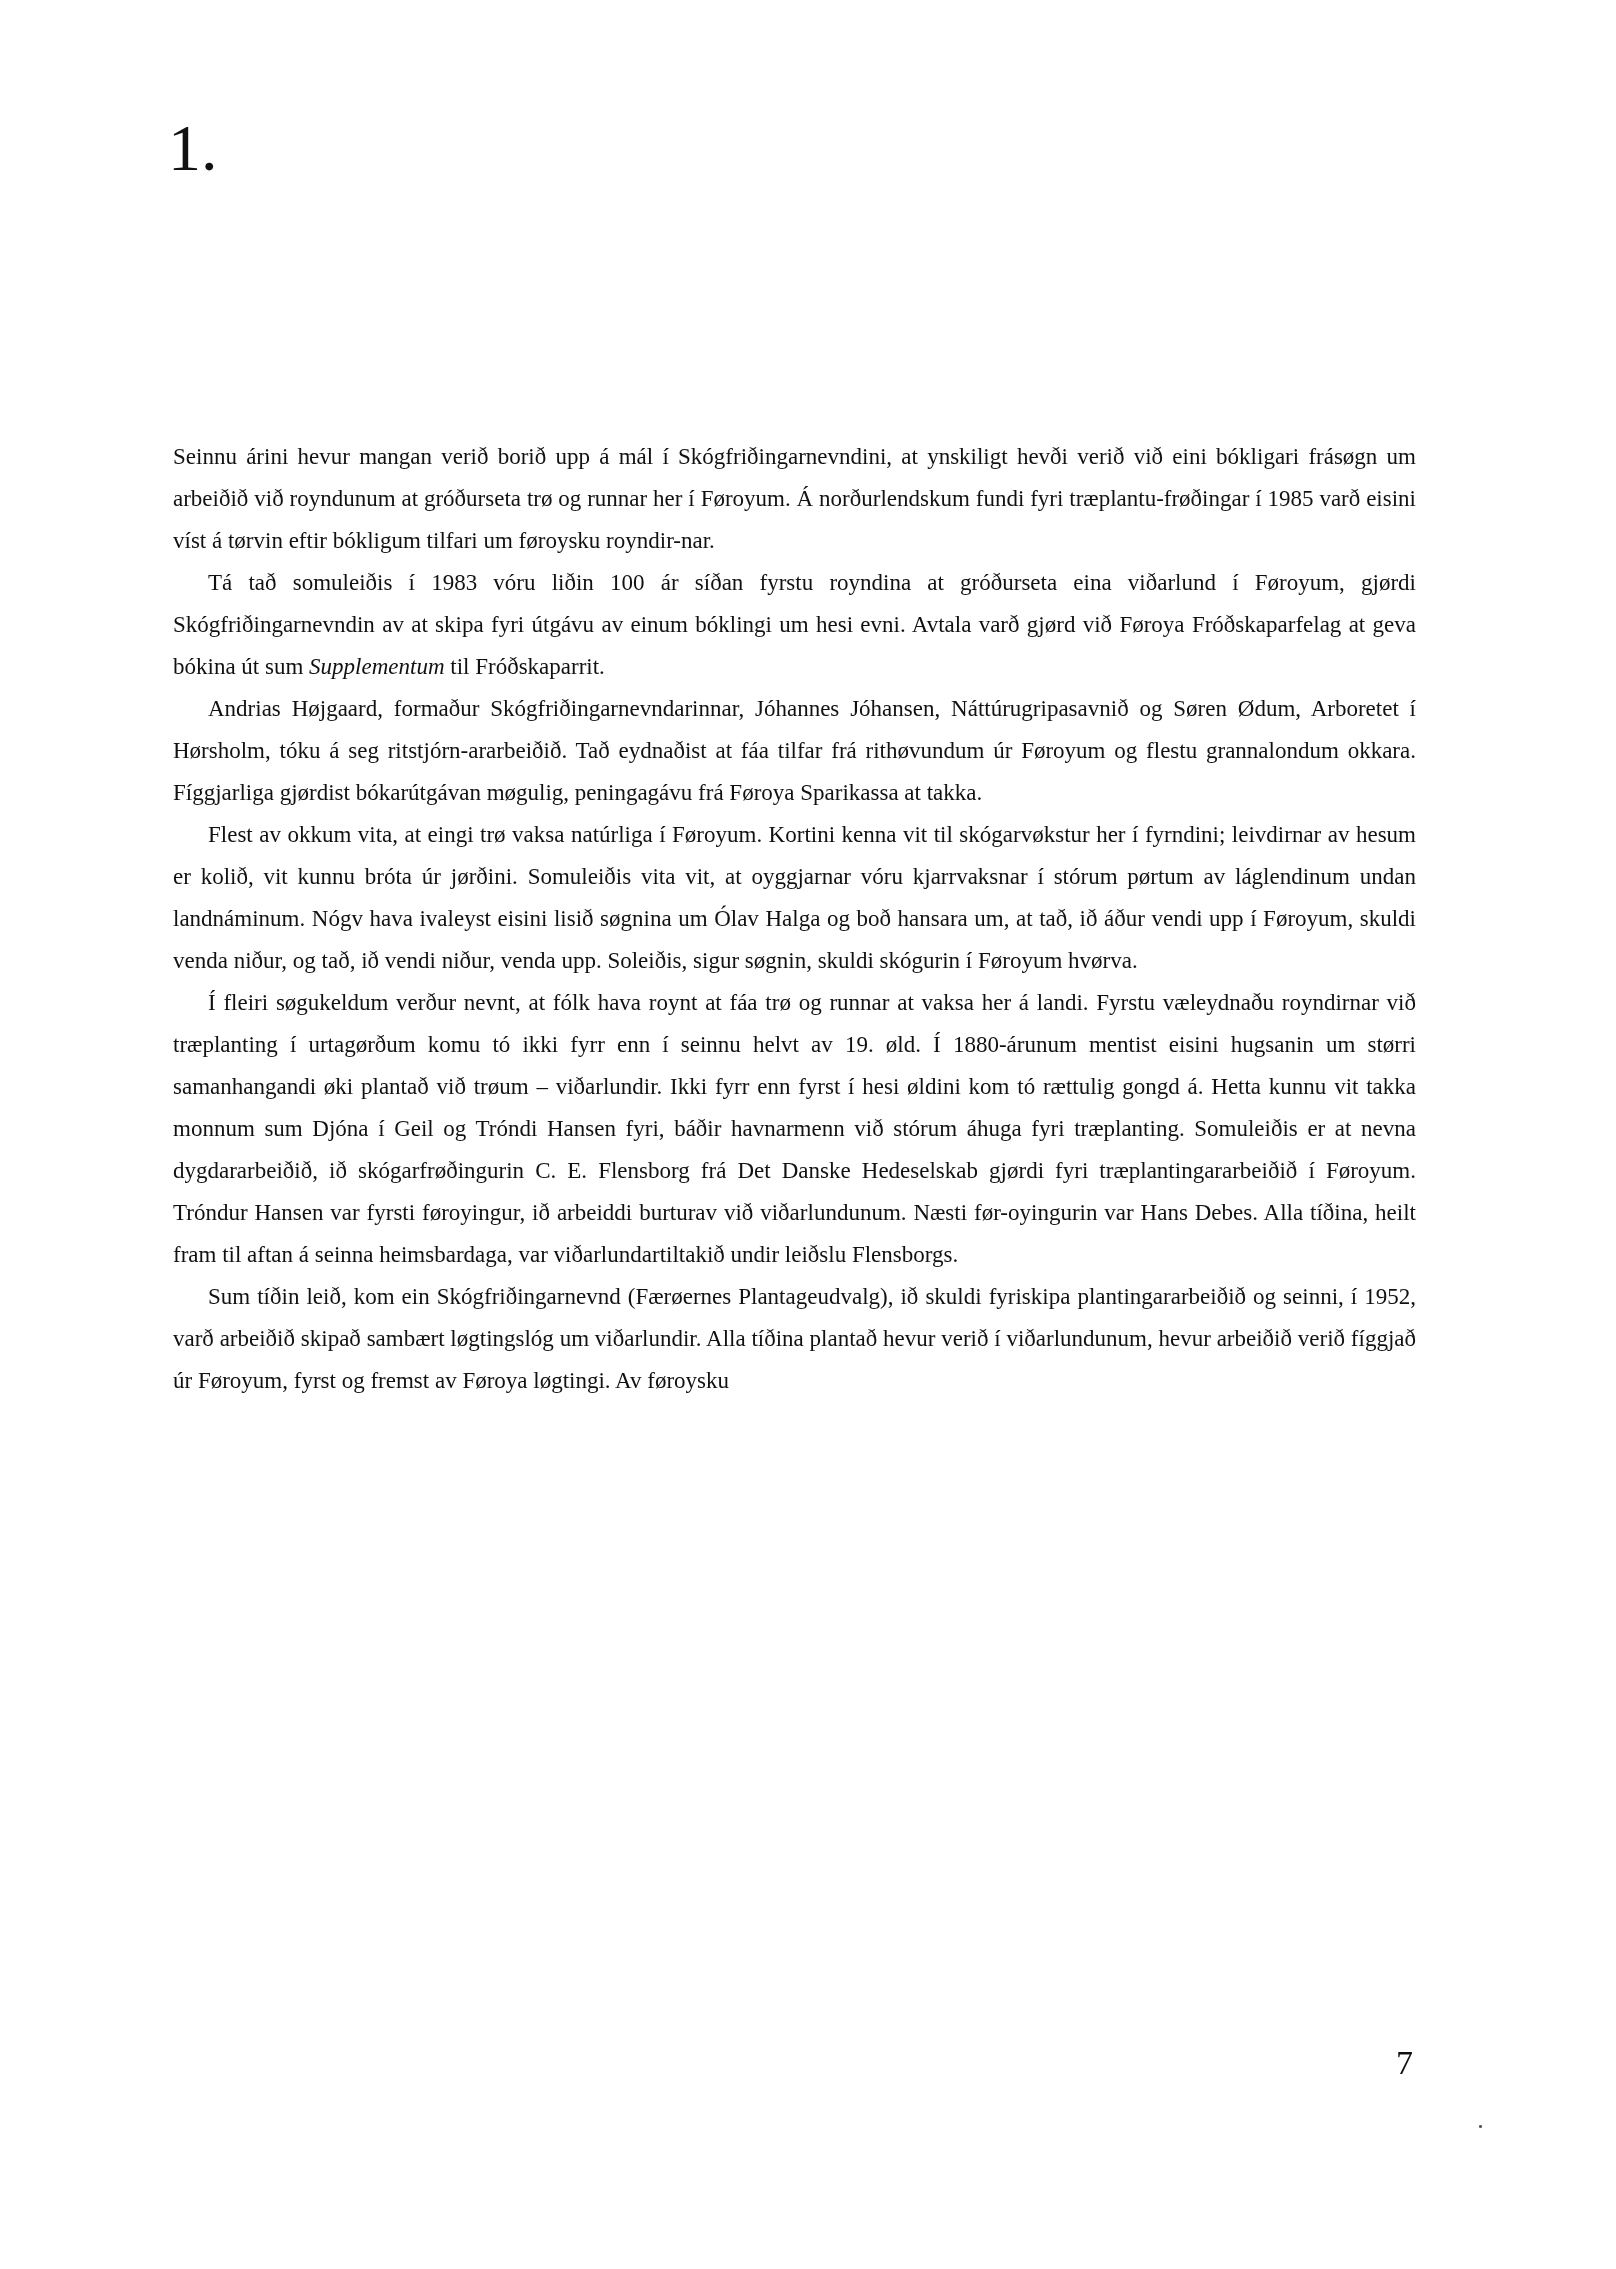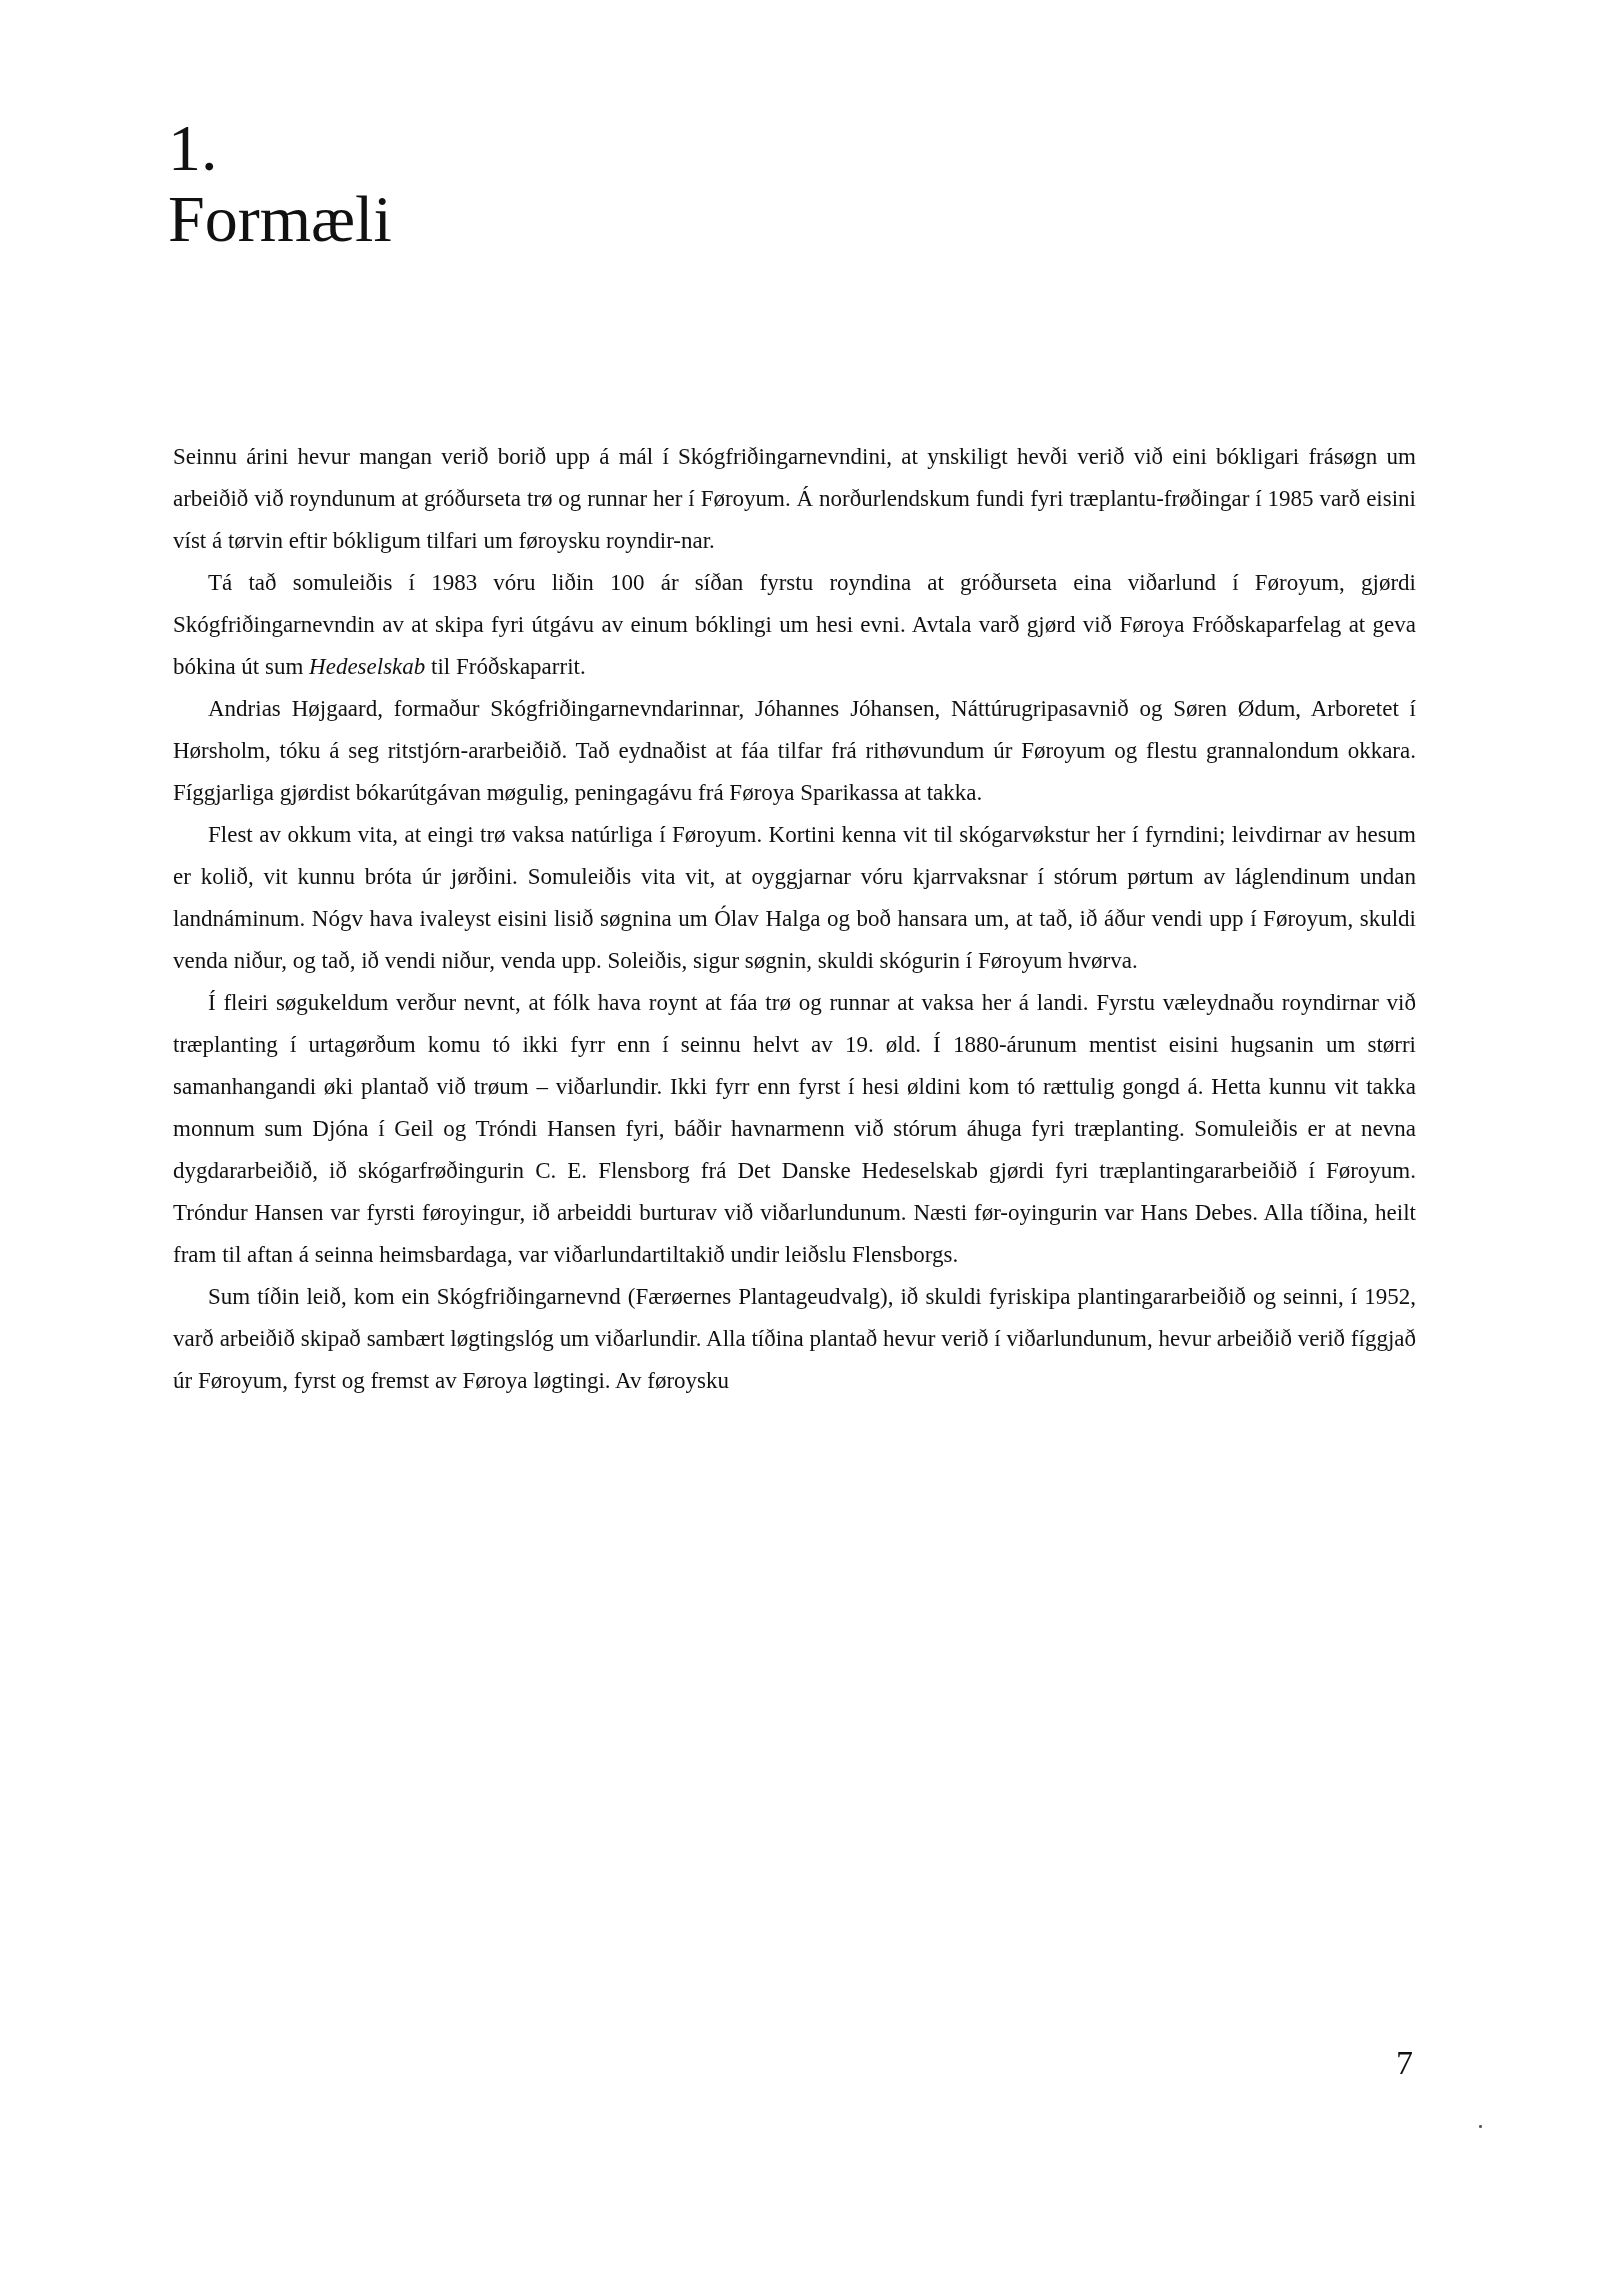--- a/index.html
+++ b/index.html
@@ -24,25 +24,24 @@
     position: absolute; left: 1396px; top: 2046px;
     font-family: "Liberation Serif", "DejaVu Serif", serif; font-size: 34px; line-height: 1; color: #111;
   }
   .speck { position: absolute; width: 2.7px; height: 2.7px; border-radius: 50%; background: #555; }
 </style>
 </head>
 <body>
 
 <div class="page">
   <h1 class="chapter-number">1.</h1>
-  <h1 class="chapter-title">Formæli</h1>
 
   <div class="body-text">
     <p>Seinnu árini hevur mangan verið borið upp á mál í Skógfriðingarnevndini, at ynskiligt hevði verið við eini bókligari frásøgn um arbeiðið við royndunum at gróðurseta trø og runnar her í Føroyum. Á norðurlendskum fundi fyri træplantu-frøðingar í 1985 varð eisini víst á tørvin eftir bókligum tilfari um føroysku royndir-nar.</p>
-    <p class="indent"><span>Tá tað somuleiðis í 1983 vóru liðin 100 ár síðan fyrstu royndina at gróðurseta eina viðarlund í Føroyum, gjørdi Skógfriðingarnevndin av at skipa fyri útgávu av einum bóklingi um hesi evni. Avtala varð gjørd við Føroya Fróðskaparfelag at geva bókina út sum </span><em>Hedeselskab</em><span> til Fróðskaparrit.</span></p>
+    <p class="indent"><span>Tá tað somuleiðis í 1983 vóru liðin 100 ár síðan fyrstu royndina at gróðurseta eina viðarlund í Føroyum, gjørdi Skógfriðingarnevndin av at skipa fyri útgávu av einum bóklingi um hesi evni. Avtala varð gjørd við Føroya Fróðskaparfelag at geva bókina út sum </span><em>Supplementum</em><span> til Fróðskaparrit.</span></p>
     <p class="indent">Andrias Højgaard, formaður Skógfriðingarnevndarinnar, Jóhannes Jóhansen, Náttúrugripasavnið og Søren Ødum, Arboretet í Hørsholm, tóku á seg ritstjórn-ararbeiðið. Tað eydnaðist at fáa tilfar frá rithøvundum úr Føroyum og flestu grannalondum okkara. Fíggjarliga gjørdist bókarútgávan møgulig, peningagávu frá Føroya Sparikassa at takka.</p>
     <p class="indent">Flest av okkum vita, at eingi trø vaksa natúrliga í Føroyum. Kortini kenna vit til skógarvøkstur her í fyrndini; leivdirnar av hesum er kolið, vit kunnu bróta úr jørðini. Somuleiðis vita vit, at oyggjarnar vóru kjarrvaksnar í stórum pørtum av láglendinum undan landnáminum. Nógv hava ivaleyst eisini lisið søgnina um Ólav Halga og boð hansara um, at tað, ið áður vendi upp í Føroyum, skuldi venda niður, og tað, ið vendi niður, venda upp. Soleiðis, sigur søgnin, skuldi skógurin í Føroyum hvørva.</p>
     <p class="indent">Í fleiri søgukeldum verður nevnt, at fólk hava roynt at fáa trø og runnar at vaksa her á landi. Fyrstu væleydnaðu royndirnar við træplanting í urtagørðum komu tó ikki fyrr enn í seinnu helvt av 19. øld. Í 1880-árunum mentist eisini hugsanin um størri samanhangandi øki plantað við trøum – viðarlundir. Ikki fyrr enn fyrst í hesi øldini kom tó rættulig gongd á. Hetta kunnu vit takka monnum sum Djóna í Geil og Tróndi Hansen fyri, báðir havnarmenn við stórum áhuga fyri træplanting. Somuleiðis er at nevna dygdararbeiðið, ið skógarfrøðingurin C. E. Flensborg frá Det Danske Hedeselskab gjørdi fyri træplantingararbeiðið í Føroyum. Tróndur Hansen var fyrsti føroyingur, ið arbeiddi burturav við viðarlundunum. Næsti før-oyingurin var Hans Debes. Alla tíðina, heilt fram til aftan á seinna heimsbardaga, var viðarlundartiltakið undir leiðslu Flensborgs.</p>
     <p class="indent">Sum tíðin leið, kom ein Skógfriðingarnevnd (Færøernes Plantageudvalg), ið skuldi fyriskipa plantingararbeiðið og seinni, í 1952, varð arbeiðið skipað sambært løgtingslóg um viðarlundir. Alla tíðina plantað hevur verið í viðarlundunum, hevur arbeiðið verið fíggjað úr Føroyum, fyrst og fremst av Føroya løgtingi. Av føroysku</p>
   </div>
 
   <div class="page-number">7</div>
   <span class="speck" style="left:1479px; top:2125px;"></span>
 </div>
 

